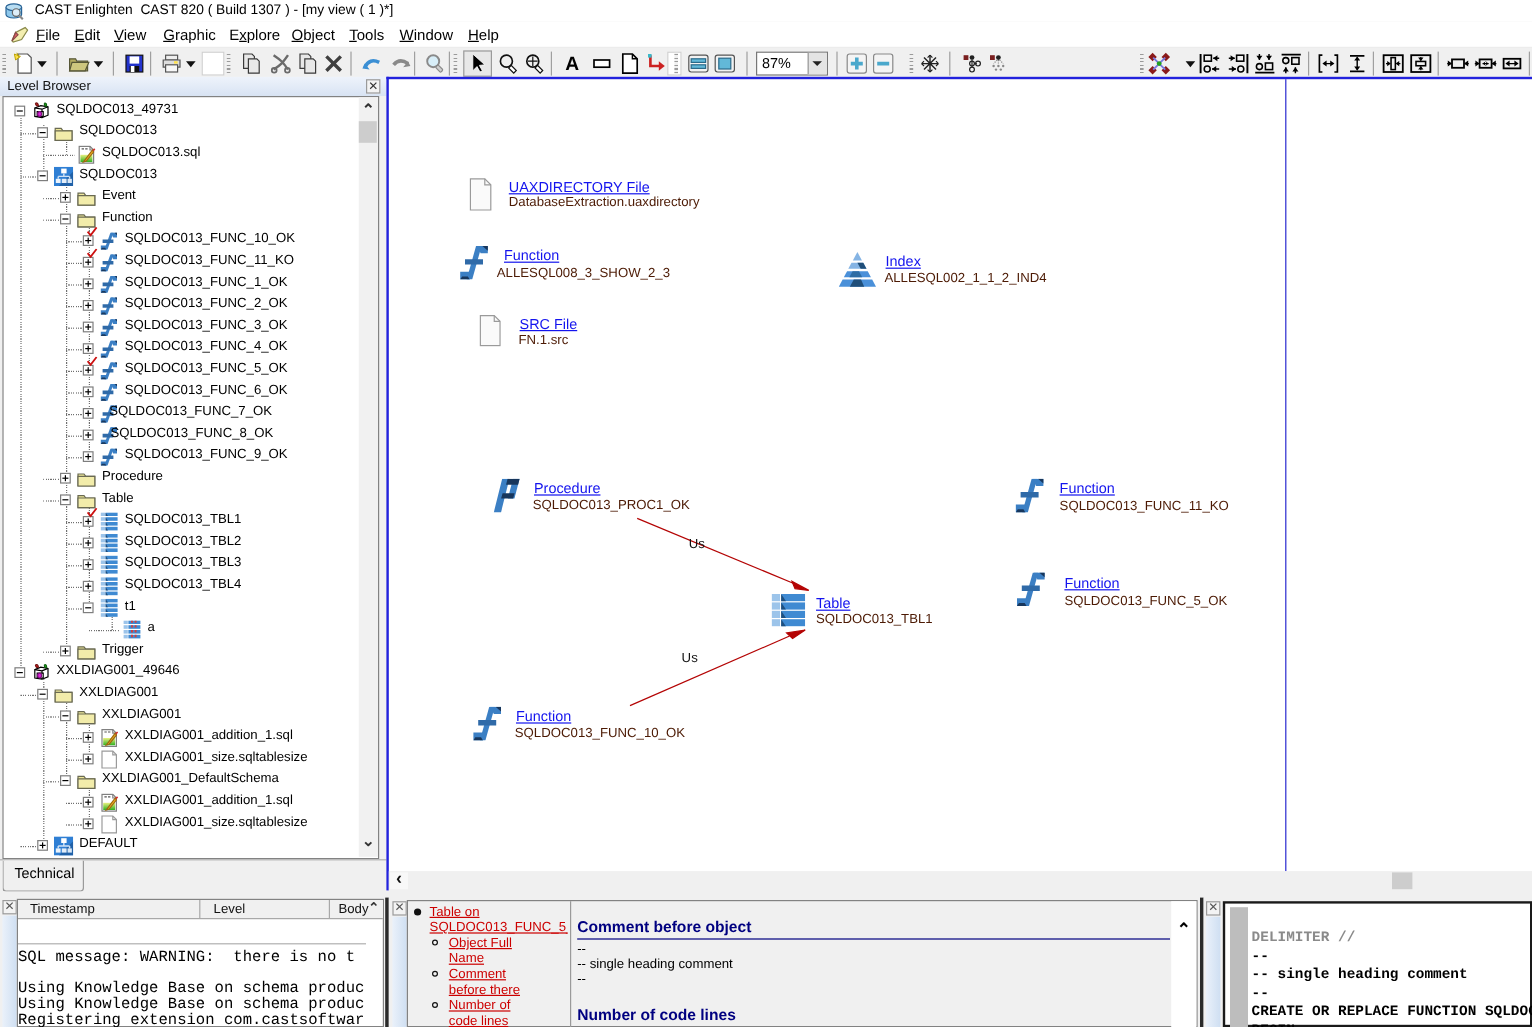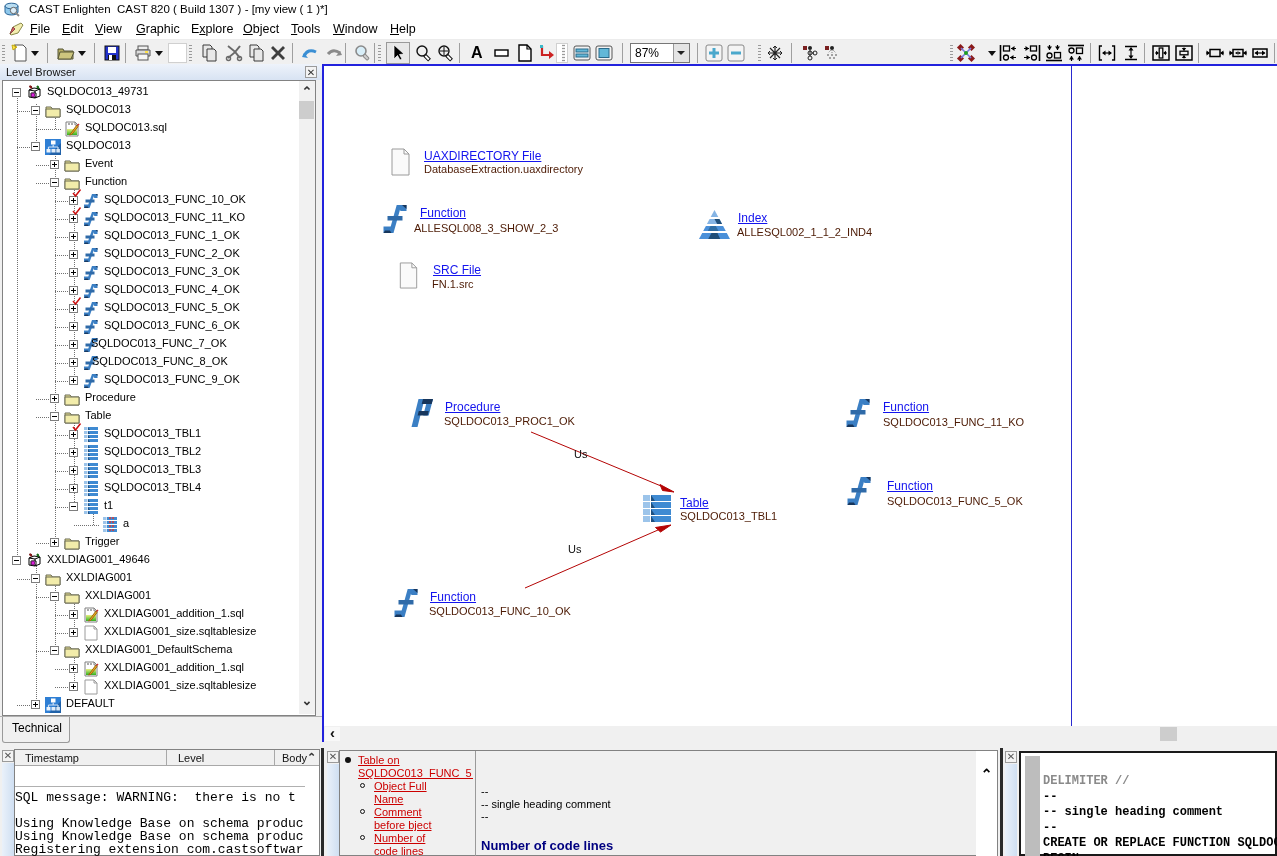--- a/index.html
+++ b/index.html
@@ -906,27 +906,28 @@
 <div style="position:absolute;left:15px;top:2px;width:659px;height:106px;border:1px solid #828282;background:#f0f0f0">
  <div style="position:absolute;left:0;top:0;width:133px;height:106px;font-size:11px;line-height:13px;overflow:hidden">
    <span style="position:absolute;left:5px;top:6px;width:6px;height:6px;border-radius:50%;background:#111"></span>
    <div class="redlink" style="position:absolute;left:18px;top:3px;white-space:nowrap">Table on</div>
    <div class="redlink" style="position:absolute;left:18px;top:16px;white-space:nowrap">SQLDOC013_FUNC_5_O</div>
    <span style="position:absolute;left:20px;top:32px;width:5px;height:5px;border-radius:50%;border:1px solid #111"></span>
    <div class="redlink" style="position:absolute;left:34px;top:29px;white-space:nowrap">Object Full</div>
    <div class="redlink" style="position:absolute;left:34px;top:42px;white-space:nowrap">Name</div>
    <span style="position:absolute;left:20px;top:58px;width:5px;height:5px;border-radius:50%;border:1px solid #111"></span>
    <div class="redlink" style="position:absolute;left:34px;top:55px;white-space:nowrap">Comment</div>
-   <div class="redlink" style="position:absolute;left:34px;top:68px;white-space:nowrap">before bject</div>
+   <div class="redlink" style="position:absolute;left:34px;top:68px;white-space:nowrap">before there</div>
    <span style="position:absolute;left:20px;top:84px;width:5px;height:5px;border-radius:50%;border:1px solid #111"></span>
    <div class="redlink" style="position:absolute;left:34px;top:81px;white-space:nowrap">Number of</div>
    <div class="redlink" style="position:absolute;left:34px;top:94px;white-space:nowrap">code lines</div>
  </div>
  <div style="position:absolute;left:135px;top:0;width:1px;height:106px;background:#9a9a9a"></div>
  <div style="position:absolute;left:138px;top:0;width:497px;height:106px;">
+   <div class="navyhead" style="position:absolute;left:3px;top:14px;width:494px;border-bottom:1px solid #000080;padding-bottom:2px">Comment before object</div>
    <div style="position:absolute;left:3px;top:34px;font-size:11px;line-height:12.5px;color:#000;white-space:pre">--
 -- single heading comment
 --</div>
    <div class="navyhead" style="position:absolute;left:3px;top:87px">Number of code lines</div>
  </div>
  <div style="position:absolute;left:636px;top:0;width:21px;height:106px;background:#fff">
    <div class="sbtn" style="left:2px;top:14px;width:17px;height:16px;font-size:14px;line-height:18px;background:#fff;font-weight:bold;color:#000">⌃</div>
  </div>
 </div>
 </div>

